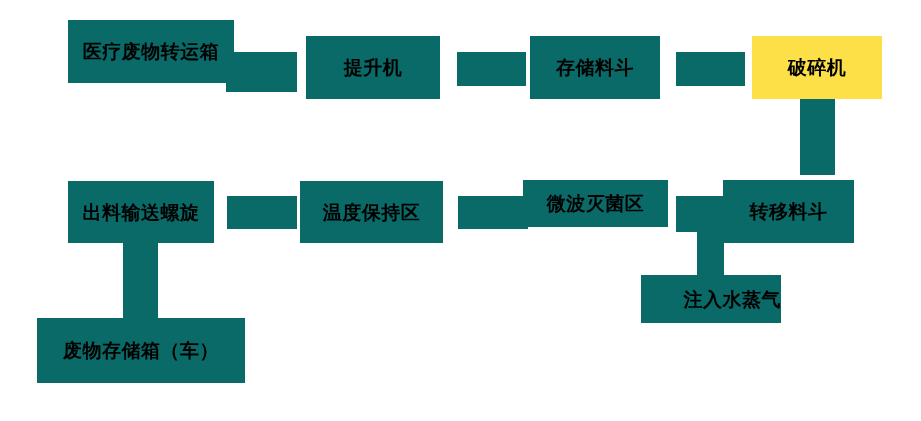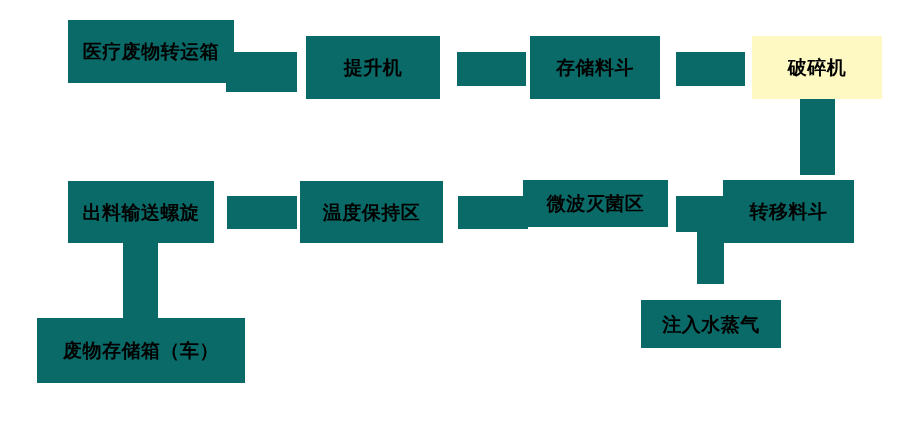--- a/index.html
+++ b/index.html
@@ -51,34 +51,34 @@
     <div class="connector" style="left: 123px; top: 243px; width: 35px; height: 76px; background: rgb(10, 106, 104);"></div>
     <div class="node" style="left: 68px; top: 20px; width: 166px; height: 63px; background: rgb(10, 106, 104); color: rgb(0, 0, 0);">
       <span>医疗废物转运箱</span>
     </div>
     <div class="node" style="left: 530px; top: 36px; width: 130px; height: 63px; background: rgb(10, 106, 104); color: rgb(0, 0, 0);">
       <span>存储料斗</span>
     </div>
     <div class="node" style="left: 306px; top: 36px; width: 134px; height: 63px; background: rgb(10, 106, 104); color: rgb(0, 0, 0);">
       <span>提升机</span>
     </div>
-    <div class="node" style="left: 752px; top: 36px; width: 130px; height: 63px; background: #fef9c3; color: rgb(0, 0, 0);">
+    <div class="node" style="left: 752px; top: 36px; width: 130px; height: 63px; background: #fde047; color: rgb(0, 0, 0);">
       <span>破碎机</span>
     </div>
     <div class="node" style="left: 723px; top: 180px; width: 131px; height: 63px; background: rgb(10, 106, 104); color: rgb(0, 0, 0);">
       <span>转移料斗</span>
     </div>
     <div class="node" style="left: 523px; top: 180px; width: 145px; height: 47px; background: rgb(10, 106, 104); color: rgb(0, 0, 0);">
       <span>微波灭菌区</span>
     </div>
     <div class="node" style="left: 68px; top: 181px; width: 146px; height: 62px; background: rgb(10, 106, 104); color: rgb(0, 0, 0);">
       <span>出料输送螺旋</span>
     </div>
     <div class="node" style="left: 300px; top: 181px; width: 143px; height: 62px; background: rgb(10, 106, 104); color: rgb(0, 0, 0);">
       <span>温度保持区</span>
     </div>
-    <div class="node" style="left: 641px; top: 300px; width: 140px; height: 48px; background: rgb(10, 106, 104); color: rgb(0, 0, 0);">
+    <div class="node" style="left: 641px; top: 275px; width: 140px; height: 48px; background: rgb(10, 106, 104); color: rgb(0, 0, 0); justify-content: flex-end;">
       <span>注入水蒸气</span>
     </div>
     <div class="node" style="left: 37px; top: 318px; width: 208px; height: 65px; background: rgb(10, 106, 104); color: rgb(0, 0, 0);">
       <span>废物存储箱（车）</span>
     </div>
   </div>
 
 </body></html>

